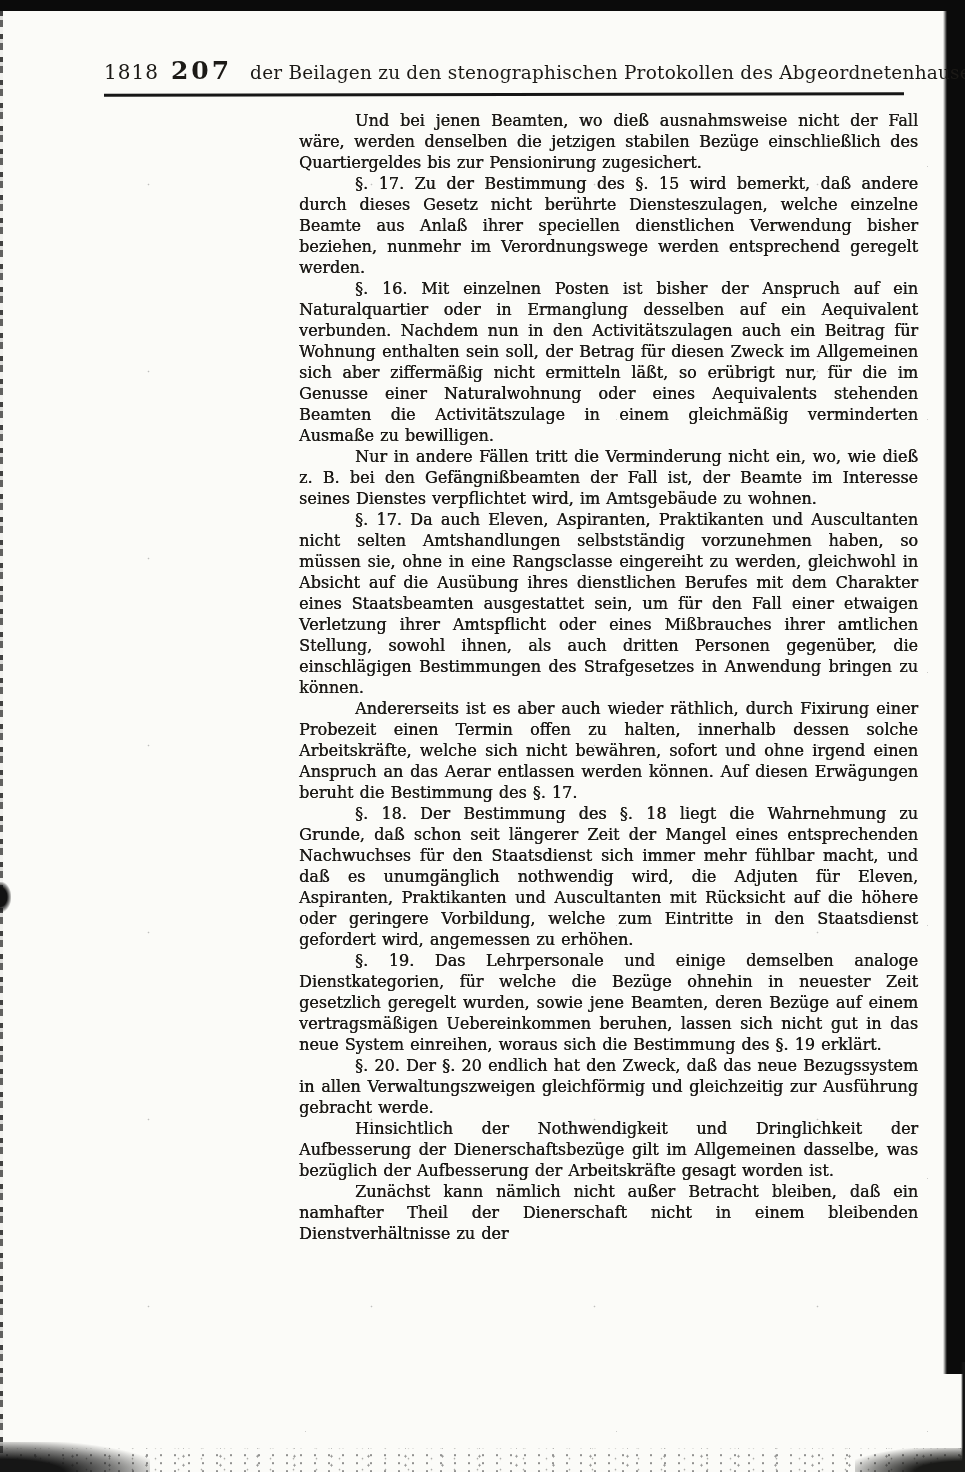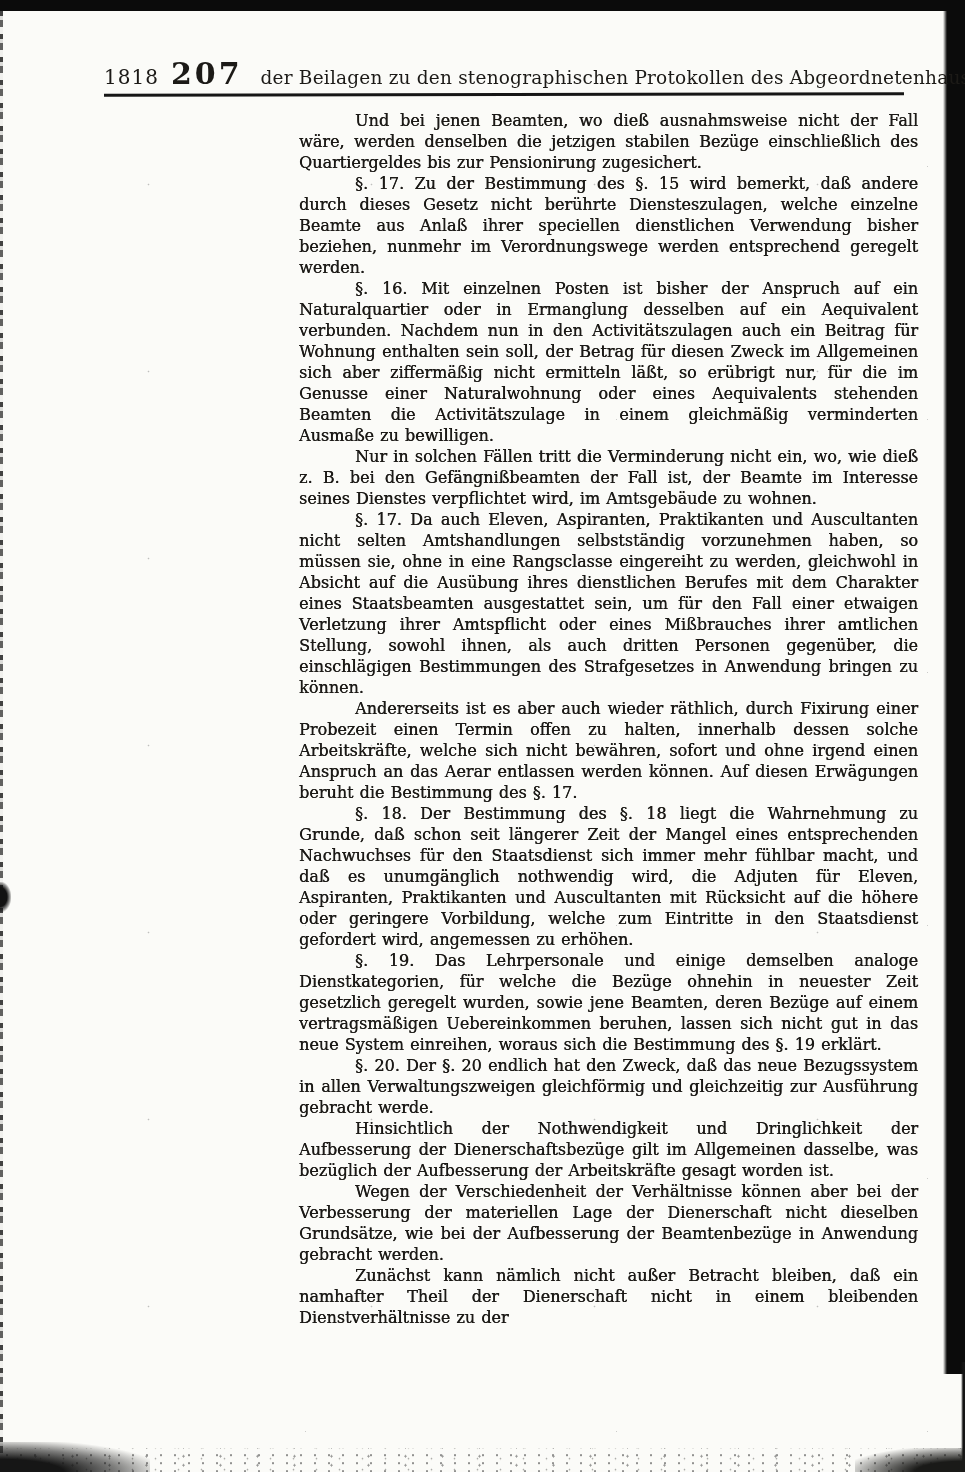--- a/index.html
+++ b/index.html
@@ -77,21 +77,21 @@
     font-size: 19px;
     letter-spacing: 0.2px;
   }
   .header .year {
     font-size: 20px;
     letter-spacing: 1px;
     margin-right: 12px;
   }
   .header .doc-number {
     font-weight: bold;
-    font-size: 30px;
+    font-size: 25px;
     letter-spacing: 3px;
     margin-right: 18px;
   }
   .header .title-rest { font-size: 18.5px; }
   .header-rule {
     position: absolute; top: 93px; left: 104px; width: 800px; height: 3px;
     background: #161616;
     transform: rotate(-0.12deg);
   }
 
@@ -135,26 +135,25 @@
 
   <div class="header">
     <span class="year">1818</span><span class="doc-number">207</span><span class="title-rest">der Beilagen zu den stenographischen Protokollen des Abgeordnetenhauses.</span>
   </div>
   <div class="header-rule"></div>
 
   <div class="text-block">
     <p>Und bei jenen Beamten, wo dieß ausnahmsweise nicht der Fall wäre, werden denselben die jetzigen stabilen Bezüge einschließlich des Quartiergeldes bis zur Pensionirung zugesichert.</p>
     <p>§. 17. Zu der Bestimmung des §. 15 wird bemerkt, daß andere durch dieses Gesetz nicht berührte Diensteszulagen, welche einzelne Beamte aus Anlaß ihrer speciellen dienstlichen Verwendung bisher beziehen, nunmehr im Verordnungswege werden entsprechend geregelt werden.</p>
     <p>§. 16. Mit einzelnen Posten ist bisher der Anspruch auf ein Naturalquartier oder in Ermanglung desselben auf ein Aequivalent verbunden. Nachdem nun in den Activitätszulagen auch ein Beitrag für Wohnung enthalten sein soll, der Betrag für diesen Zweck im Allgemeinen sich aber ziffermäßig nicht ermitteln läßt, so erübrigt nur, für die im Genusse einer Naturalwohnung oder eines Aequivalents stehenden Beamten die Activitätszulage in einem gleichmäßig verminderten Ausmaße zu bewilligen.</p>
-    <p>Nur in solchen Fällen tritt die Verminderung nicht ein, wo, wie dieß z. B. bei den Gefängnißbeamten der Fall ist, der Beamte im Interesse seines Dienstes verpflichtet wird, im Amtsgebäude zu wohnen.</p>
+    <p>Nur in andere Fällen tritt die Verminderung nicht ein, wo, wie dieß z. B. bei den Gefängnißbeamten der Fall ist, der Beamte im Interesse seines Dienstes verpflichtet wird, im Amtsgebäude zu wohnen.</p>
     <p>§. 17. Da auch Eleven, Aspiranten, Praktikanten und Auscultanten nicht selten Amtshandlungen selbstständig vorzunehmen haben, so müssen sie, ohne in eine Rangsclasse eingereiht zu werden, gleichwohl in Absicht auf die Ausübung ihres dienstlichen Berufes mit dem Charakter eines Staatsbeamten ausgestattet sein, um für den Fall einer etwaigen Verletzung ihrer Amtspflicht oder eines Mißbrauches ihrer amtlichen Stellung, sowohl ihnen, als auch dritten Personen gegenüber, die einschlägigen Bestimmungen des Strafgesetzes in Anwendung bringen zu können.</p>
     <p>Andererseits ist es aber auch wieder räthlich, durch Fixirung einer Probezeit einen Termin offen zu halten, innerhalb dessen solche Arbeitskräfte, welche sich nicht bewähren, sofort und ohne irgend einen Anspruch an das Aerar entlassen werden können. Auf diesen Erwägungen beruht die Bestimmung des §. 17.</p>
     <p>§. 18. Der Bestimmung des §. 18 liegt die Wahrnehmung zu Grunde, daß schon seit längerer Zeit der Mangel eines entsprechenden Nachwuchses für den Staatsdienst sich immer mehr fühlbar macht, und daß es unumgänglich nothwendig wird, die Adjuten für Eleven, Aspiranten, Praktikanten und Auscultanten mit Rücksicht auf die höhere oder geringere Vorbildung, welche zum Eintritte in den Staatsdienst gefordert wird, angemessen zu erhöhen.</p>
     <p>§. 19. Das Lehrpersonale und einige demselben analoge Dienstkategorien, für welche die Bezüge ohnehin in neuester Zeit gesetzlich geregelt wurden, sowie jene Beamten, deren Bezüge auf einem vertragsmäßigen Uebereinkommen beruhen, lassen sich nicht gut in das neue System einreihen, woraus sich die Bestimmung des §. 19 erklärt.</p>
     <p>§. 20. Der §. 20 endlich hat den Zweck, daß das neue Bezugssystem in allen Verwaltungszweigen gleichförmig und gleichzeitig zur Ausführung gebracht werde.</p>
 
 
     <p>Hinsichtlich der Nothwendigkeit und Dringlichkeit der Aufbesserung der Dienerschaftsbezüge gilt im Allgemeinen dasselbe, was bezüglich der Aufbesserung der Arbeitskräfte gesagt worden ist.</p>
-    <p>Wegen der Verschiedenheit der Verhältnisse können aber bei der Verbesserung der materiellen Lage der Dienerschaft nicht dieselben Grundsätze, wie bei der Aufbesserung der Beamtenbezüge in Anwendung gebracht werden.</p>
     <p>Zunächst kann nämlich nicht außer Betracht bleiben, daß ein namhafter Theil der Dienerschaft nicht in einem bleibenden Dienstverhältnisse zu der</p>
   </div>
 
 </div>
 
 </body></html>

